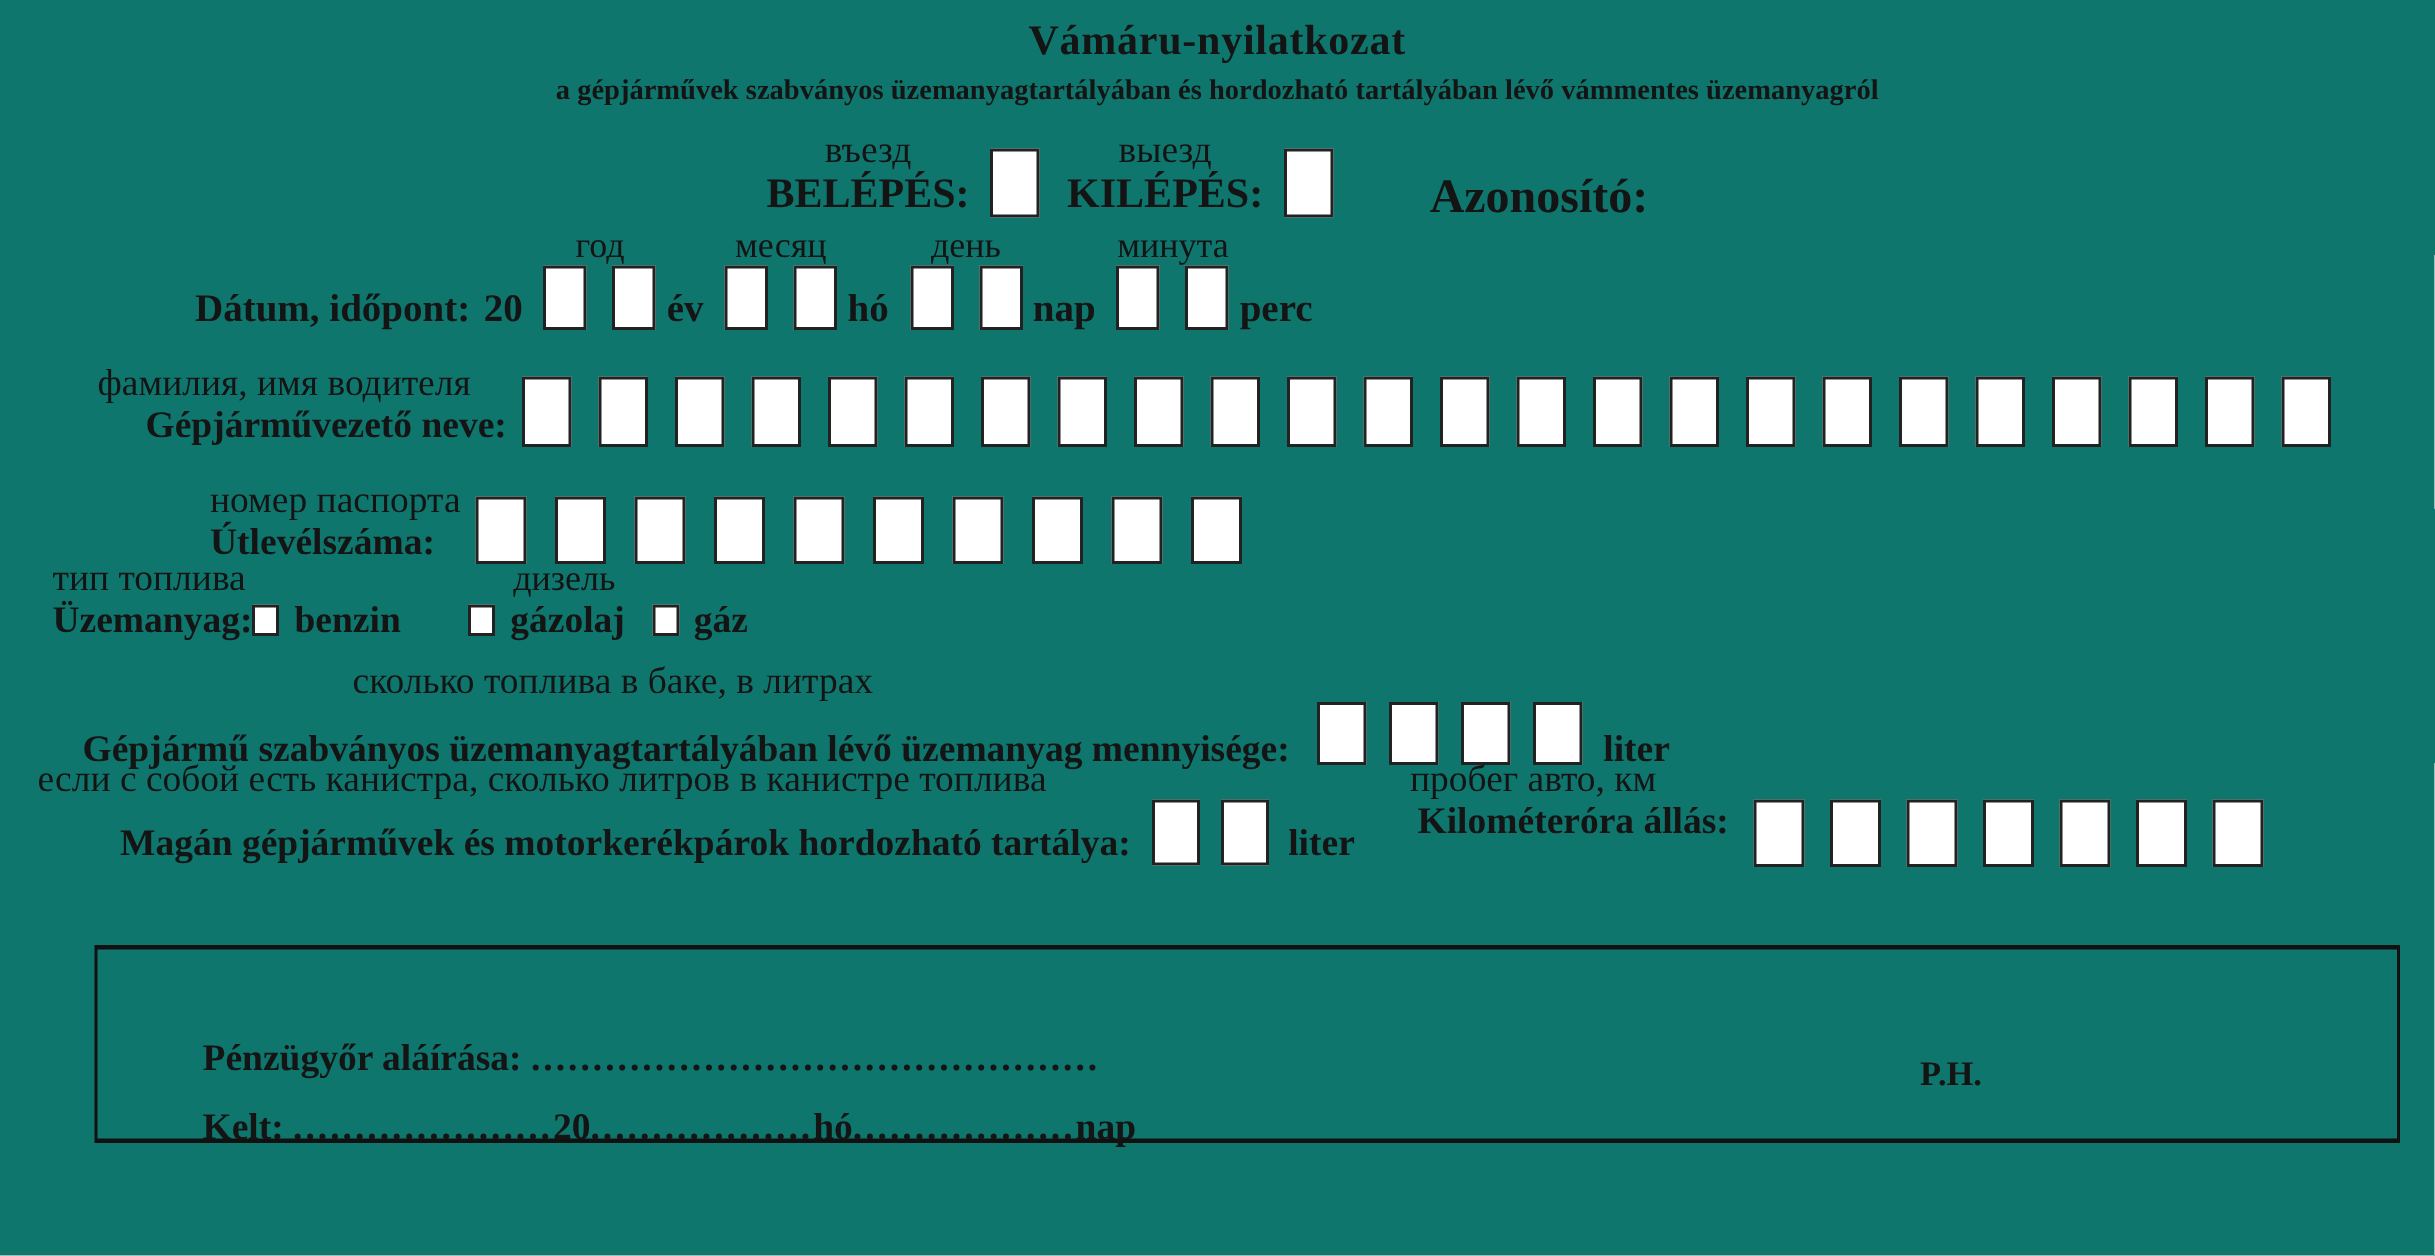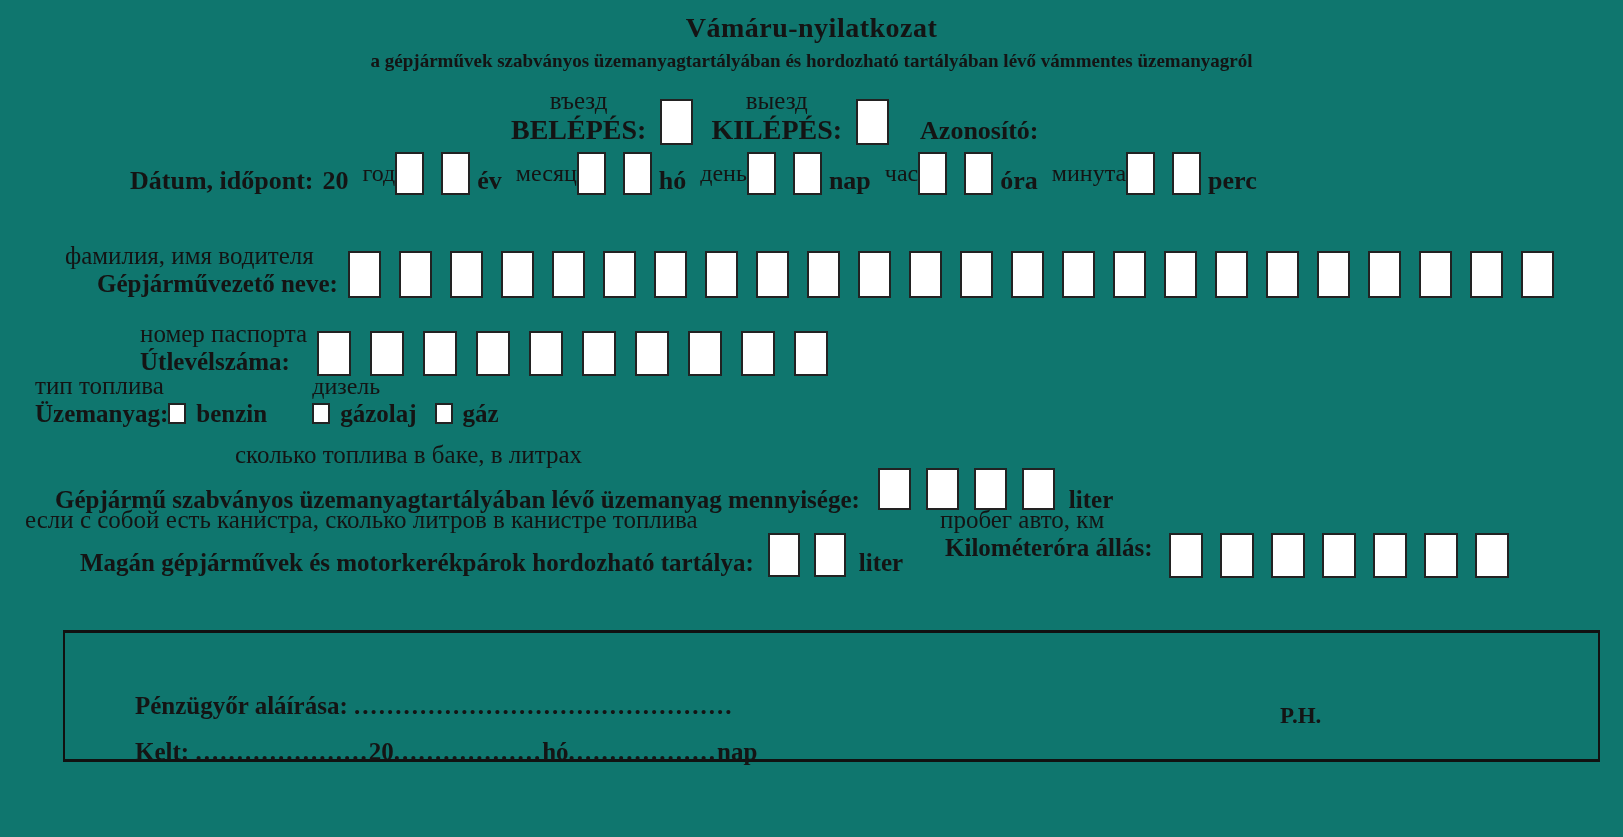--- a/index.html
+++ b/index.html
@@ -22,28 +22,28 @@
             font-size:19px;font-weight:700}
 
   
   .entry-row{left:511px;top:88px}
   .egrp{display:flex;align-items:flex-end}
   .ecol{display:flex;flex-direction:column;align-items:center}
   .ecol .ru{font-size:25px;line-height:26px}
   .ecol .hu{font-size:28px;line-height:31px}
   .ebox{--bw:33px;--bh:46px;width:33px;height:46px;margin-left:14px}
   .exitg{margin-left:18px}
-  .azon{margin-left:31px;font-size:26px}
+  .azon{margin-left:64px;font-size:32px}
 
   
   .date-row{left:130px;top:152px}
   .date-row .dlabel{font-size:26px}
   .date-row .prefix{margin-left:9px;font-size:26px}
   .dseg{display:flex;align-items:flex-end;margin-left:14px}
-  .dcol{display:flex;flex-direction:row;align-items:center}
+  .dcol{display:flex;flex-direction:column;align-items:center}
   .dcol .ru{font-size:24px;line-height:24px;margin-bottom:1px}
   .dboxes{--bw:29px;--bh:43px;--bg:17px}
   .unit{margin-left:7px;font-size:26px}
 
   
   .driver-row{left:65px;top:242px}
   .lstack{display:flex;flex-direction:column}
   .driver-row .hu{margin-left:32px}
   .driver-boxes{--bw:33px;--bh:47px;--bg:18px;margin-left:10px}
 
@@ -55,21 +55,21 @@
   .plate-grp .lstack{align-items:center}
   .plate-boxes{--bw:39px;--bh:45px;--bg:17px;margin-left:12px}
 
   
   .fuel-row{left:35px;top:372px}
   .fopt{display:flex;align-items:flex-end}
   .fbox{--bw:18px;--bh:21px;width:18px;height:21px;border-width:2px;margin-right:10px;margin-bottom:4px}
   .fopt .hu{font-weight:700}
   .o1{}
   .fopt2{display:flex;flex-direction:column;margin-left:45px}
-  .fopt2 .ru{font-size:24px;line-height:25px;}
+  .fopt2 .ru{font-size:24px;line-height:25px;margin-left:30px}
   .fopt2 .optline{display:flex;align-items:flex-end}
   .o3{margin-left:18px}
 
   
   .tank-row{position:absolute;left:55px;top:441px}
   .tank-ru{margin-left:180px}
   .tank-line{display:flex;align-items:flex-end}
   .tank-boxes{--bw:33px;--bh:42px;--bg:15px;margin-left:18px;margin-bottom:4px}
   .tank-line .unit{margin-left:14px;font-size:25px}
 
@@ -151,30 +151,20 @@
       <div class="dcol">
         <span class="ru">день</span>
         <div class="boxes dboxes">
             <span class="cbox"></span>
             <span class="cbox"></span>
           </div>
       </div>
       <span class="hu unit">nap</span>
     </div>
 
-    <div class="dseg">
-      <div class="dcol">
-        <span class="ru">час</span>
-        <div class="boxes dboxes">
-            <span class="cbox"></span>
-            <span class="cbox"></span>
-          </div>
-      </div>
-      <span class="hu unit">óra</span>
-    </div>
 
     <div class="dseg">
       <div class="dcol">
         <span class="ru">минута</span>
         <div class="boxes dboxes">
             <span class="cbox"></span>
             <span class="cbox"></span>
           </div>
       </div>
       <span class="hu unit">perc</span>

